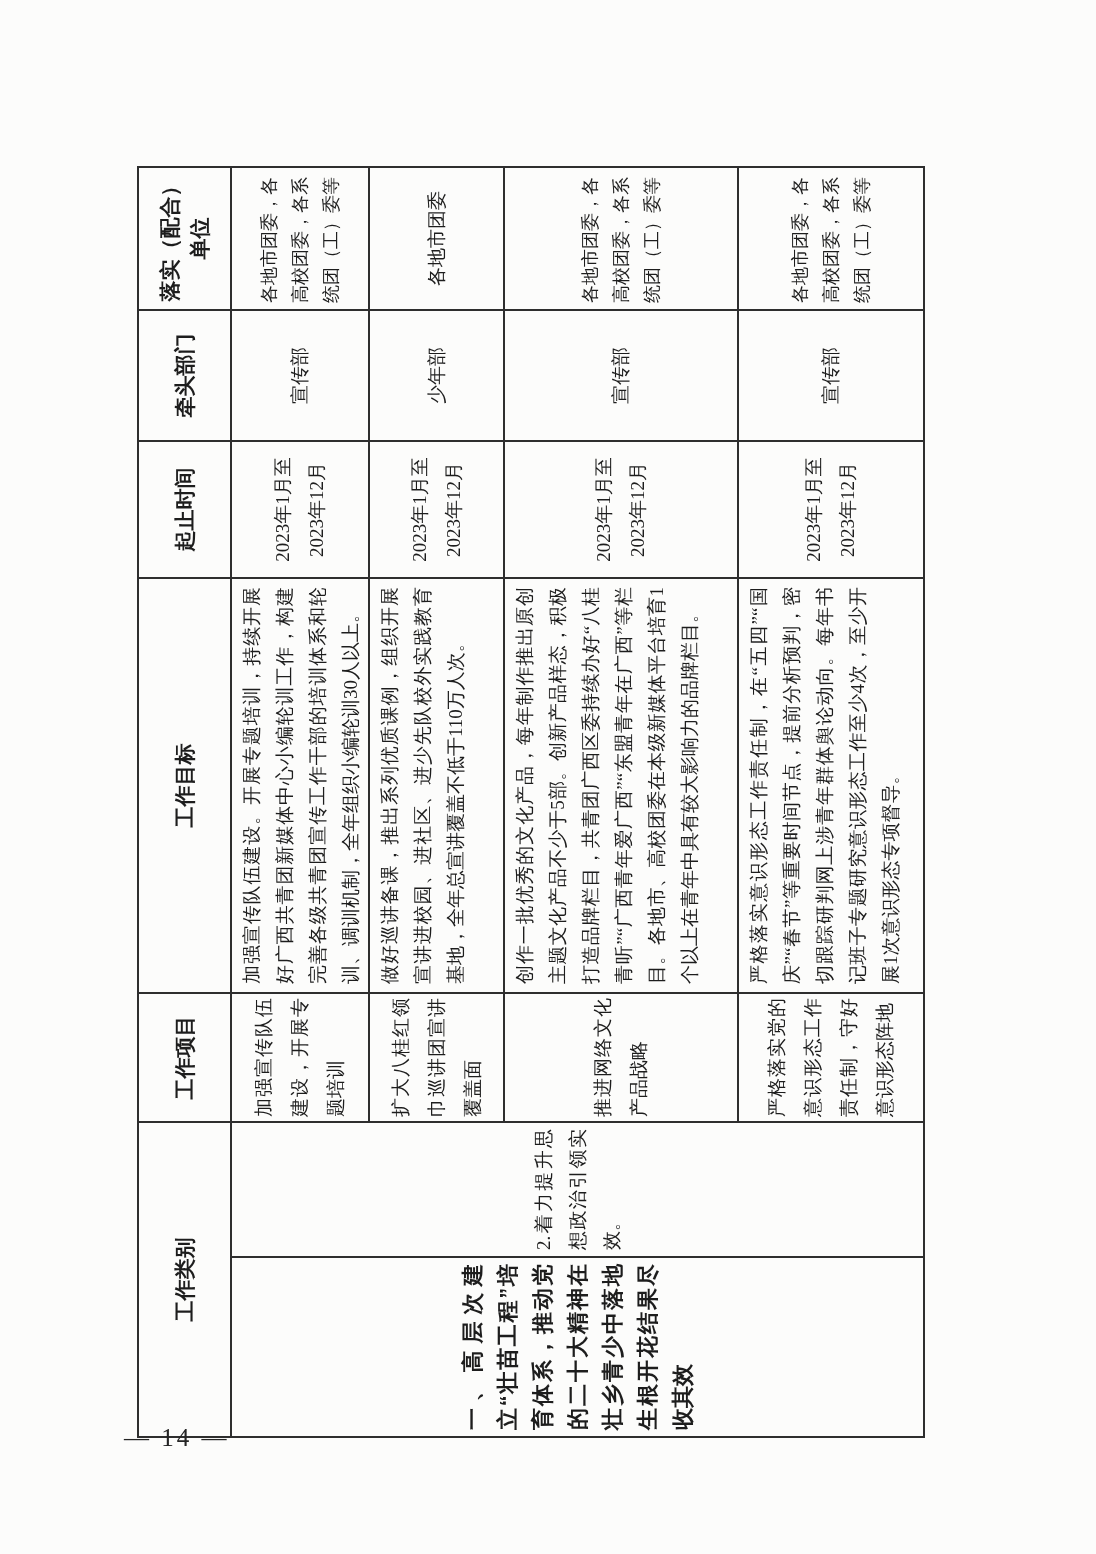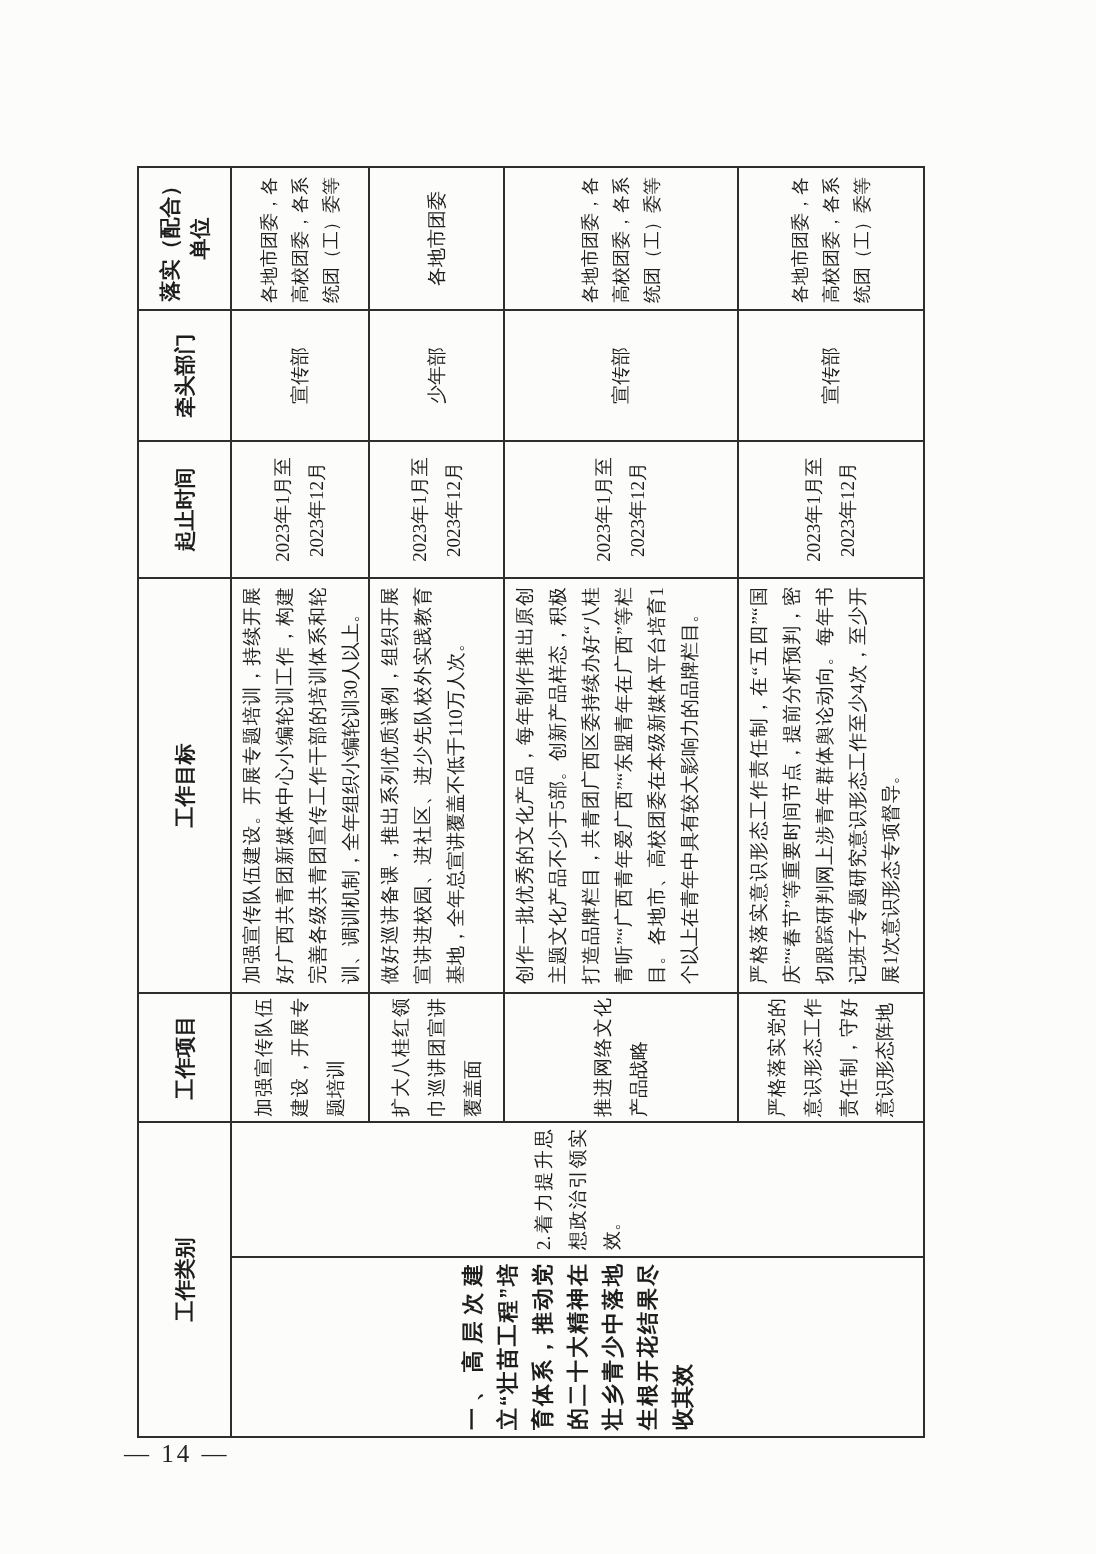--- a/index.html
+++ b/index.html
@@ -61,21 +61,20 @@
   .impl{padding:0 2px 0 6px;}
   .impl .inner{font-size:18px;line-height:31px;text-align:left;}
   .impl-single{font-size:19px;padding:0 2px;}
   .pageno{
     position:absolute;
     left:124px;top:1424px;
     font-family:"Liberation Serif", serif;
     font-size:25px;
     letter-spacing:3px;
     color:#242424;
-    margin-top:16px;
   }
 </style>
 </head>
 <body>
 
 <div class="page">
 
   <div class="rot">
     <div class="grid">
 

